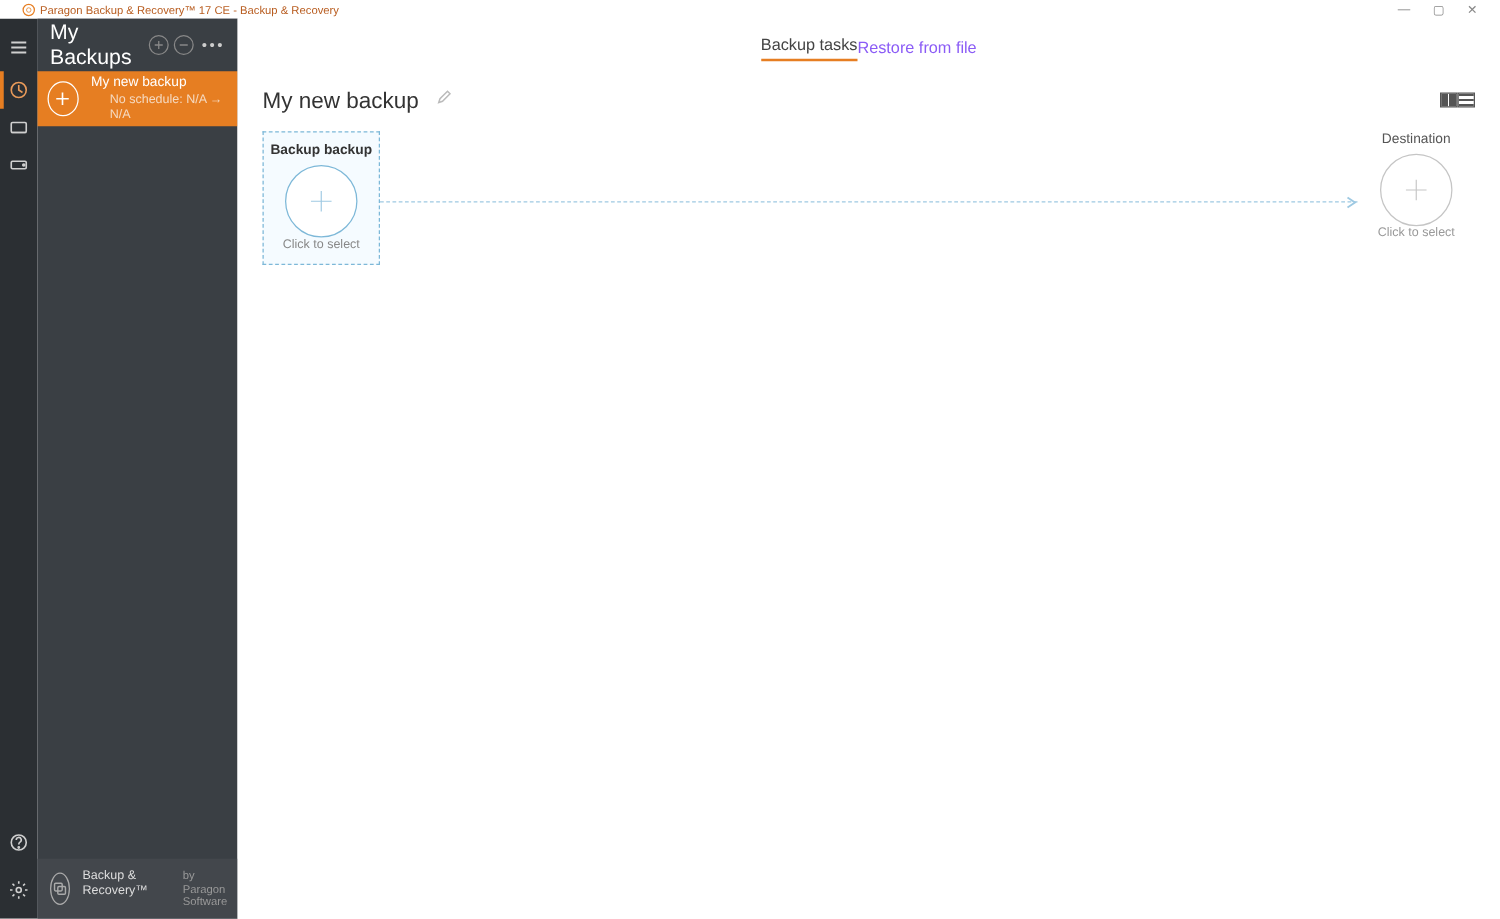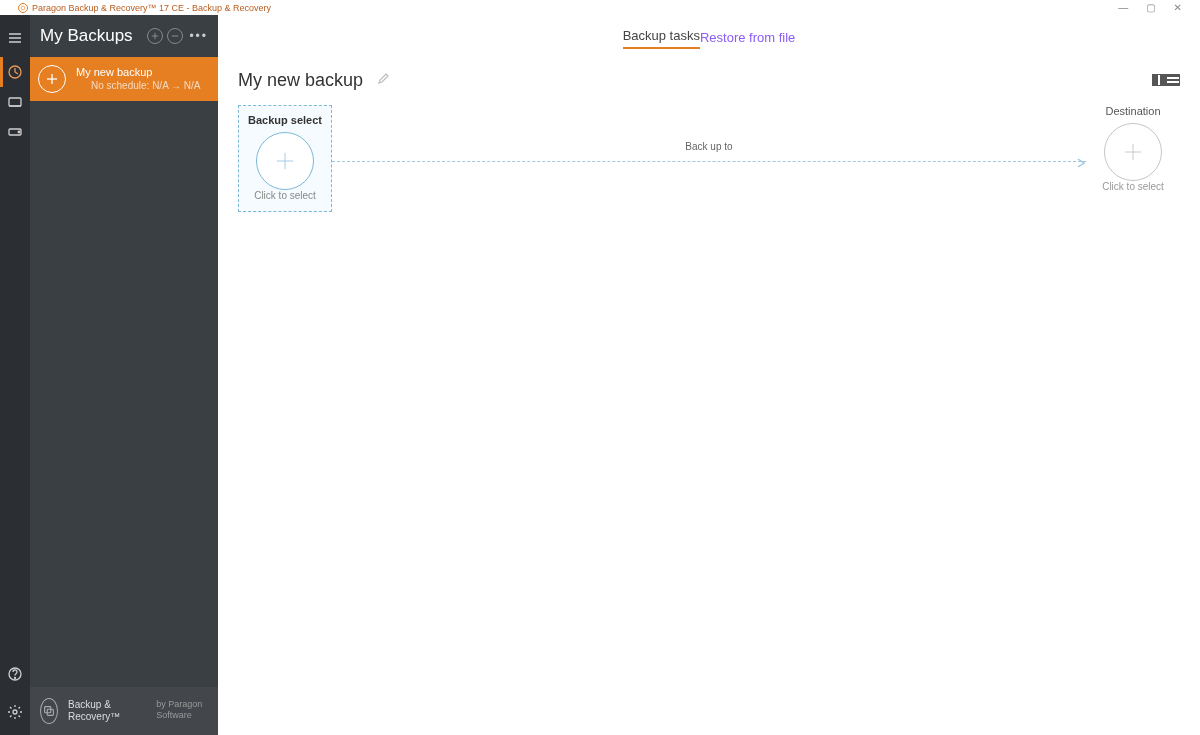--- a/index.html
+++ b/index.html
@@ -19,21 +19,21 @@
   .icon-rail { width: 30px; background: #2b2f33; display: flex; flex-direction: column; align-items: center; padding-top: 8px; }
   .icon-rail .rail-item { width: 30px; height: 30px; display: flex; align-items: center; justify-content: center; color: #cfcfcf; position: relative; }
   .icon-rail .rail-item.active::before { content:""; position:absolute; left:0; top:0; bottom:0; width:3px; background:#e67e22; }
   .icon-rail .rail-item.active { color: #e89a5a; }
   .icon-rail .hamburger { margin-bottom: 4px; }
   .icon-rail .spacer { flex:1; }
   .icon-rail svg { width: 16px; height: 16px; }
   .icon-rail .rail-bottom { margin-bottom: 8px; }
   
   
-  .sidebar { width: 188px; background: #3a3f44; display: flex; flex-direction: column; color: #fff; }
+  .sidebar { width: 160px; background: #3a3f44; display: flex; flex-direction: column; color: #fff; }
   .sidebar-header { height: 42px; display: flex; align-items: center; padding: 0 10px; background:#3a3f44; }
   .sidebar-header .title { font-size: 17px; font-weight: 300; color:#fff; flex:1; }
   .sidebar-header .circ-btn { width:16px; height:16px; border-radius:50%; border:1.5px solid #888; display:inline-flex;align-items:center;justify-content:center; margin-left:4px; color:#888; }
   .sidebar-header .circ-btn svg{width:8px;height:8px;}
   .sidebar-header .dots { margin-left:6px; color:#ccc; letter-spacing:2px; font-size:12px;}
   
   .backup-item { background:#e67e22; height:44px; display:flex; align-items:center; padding:0 8px; }
   .backup-item .plus-circ { width:28px;height:28px;border-radius:50%;border:1.5px solid #fff; display:flex;align-items:center;justify-content:center; margin-right:10px;}
   .backup-item .plus-circ svg{width:12px;height:12px;stroke:#fff;}
   .backup-item .txt { display:flex;flex-direction:column; line-height:1.2;}
@@ -198,31 +198,30 @@
               <path d="M2 10l1-3 6-6 2 2-6 6-3 1z"></path>
             </svg>
         </span>
         <div class="switch">
           <span class="vbtn card"></span>
           <span class="vbtn list"></span>
         </div>
       </div>
       <div class="flow">
         <div class="card source">
-          <div class="lbl">Backup select</div>
+          <div class="lbl">Backup backup</div>
           <div class="circle">
             <svg viewBox="0 0 24 24" fill="none">
                 <line x1="12" y1="3" x2="12" y2="21"></line>
                 <line x1="3" y1="12" x2="21" y2="12"></line>
               </svg>
           </div>
           <div class="hint">Click to select</div>
         </div>
         <div class="arrow-wrap">
-          <div class="arrow-label">Back up to</div>
           <div class="arrow-line"></div>
           <div class="arrow-head">
             <svg viewBox="0 0 12 12" stroke-width="1.5">
                 <path d="M2 2l6 4-6 4"></path>
               </svg>
           </div>
         </div>
         <div class="card dest">
           <div class="lbl">Destination</div>
           <div class="circle">

